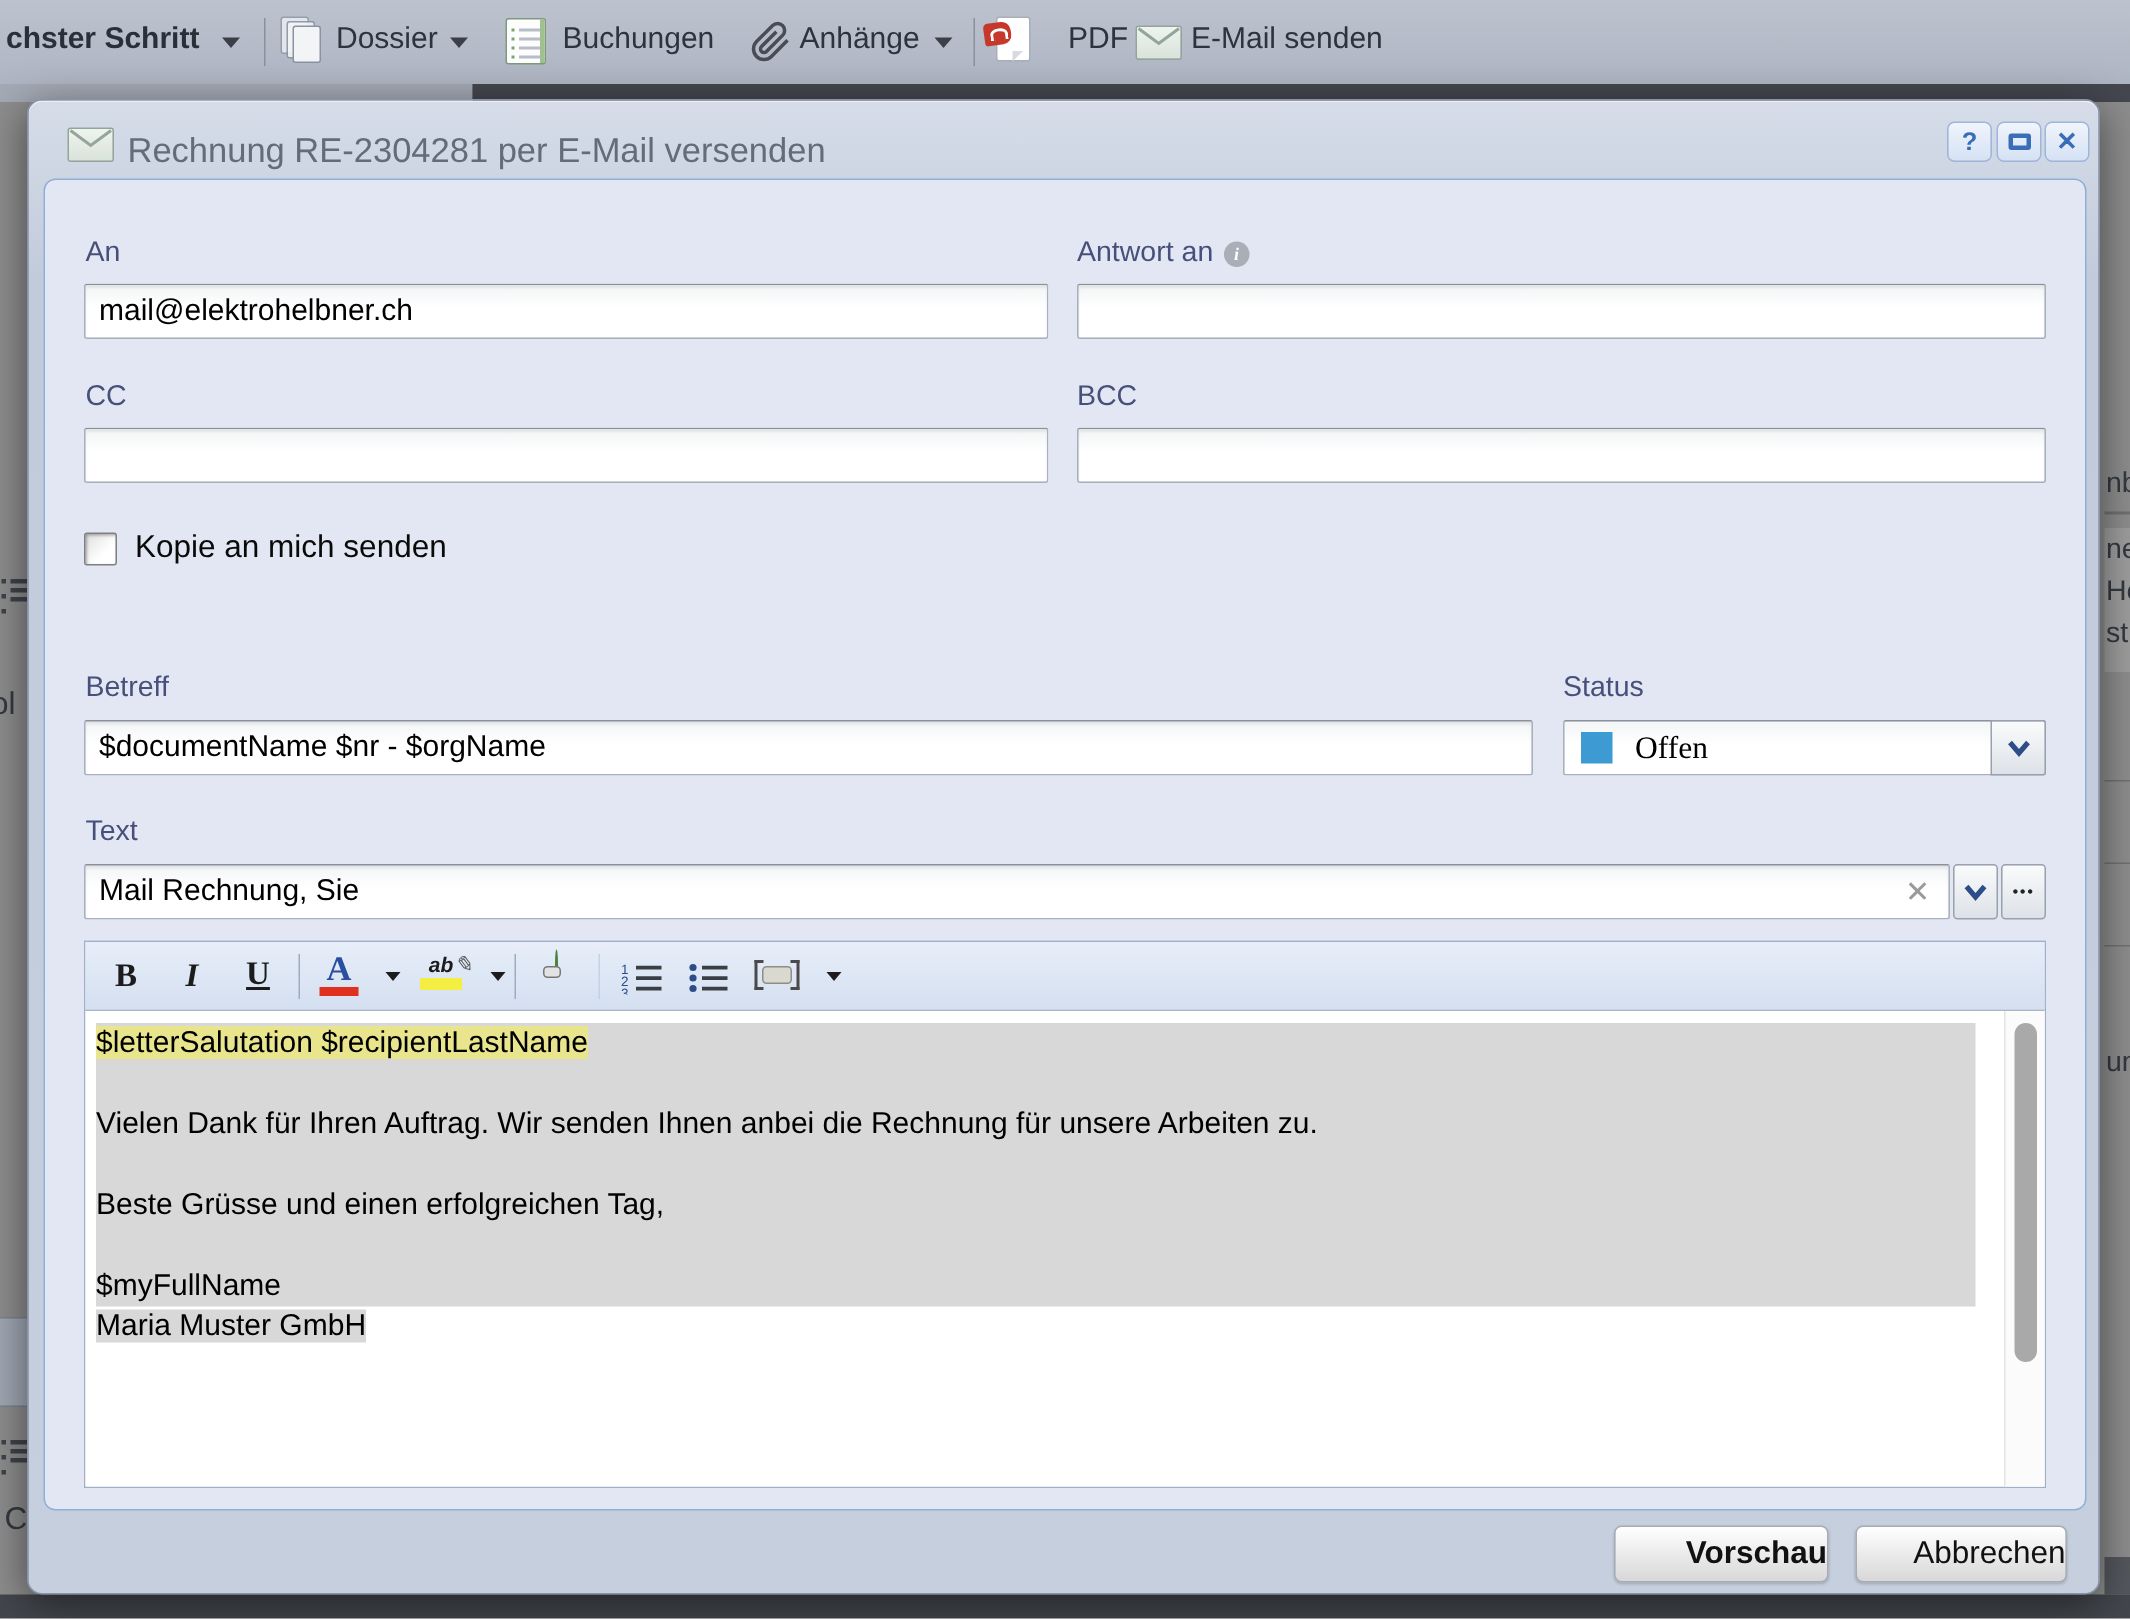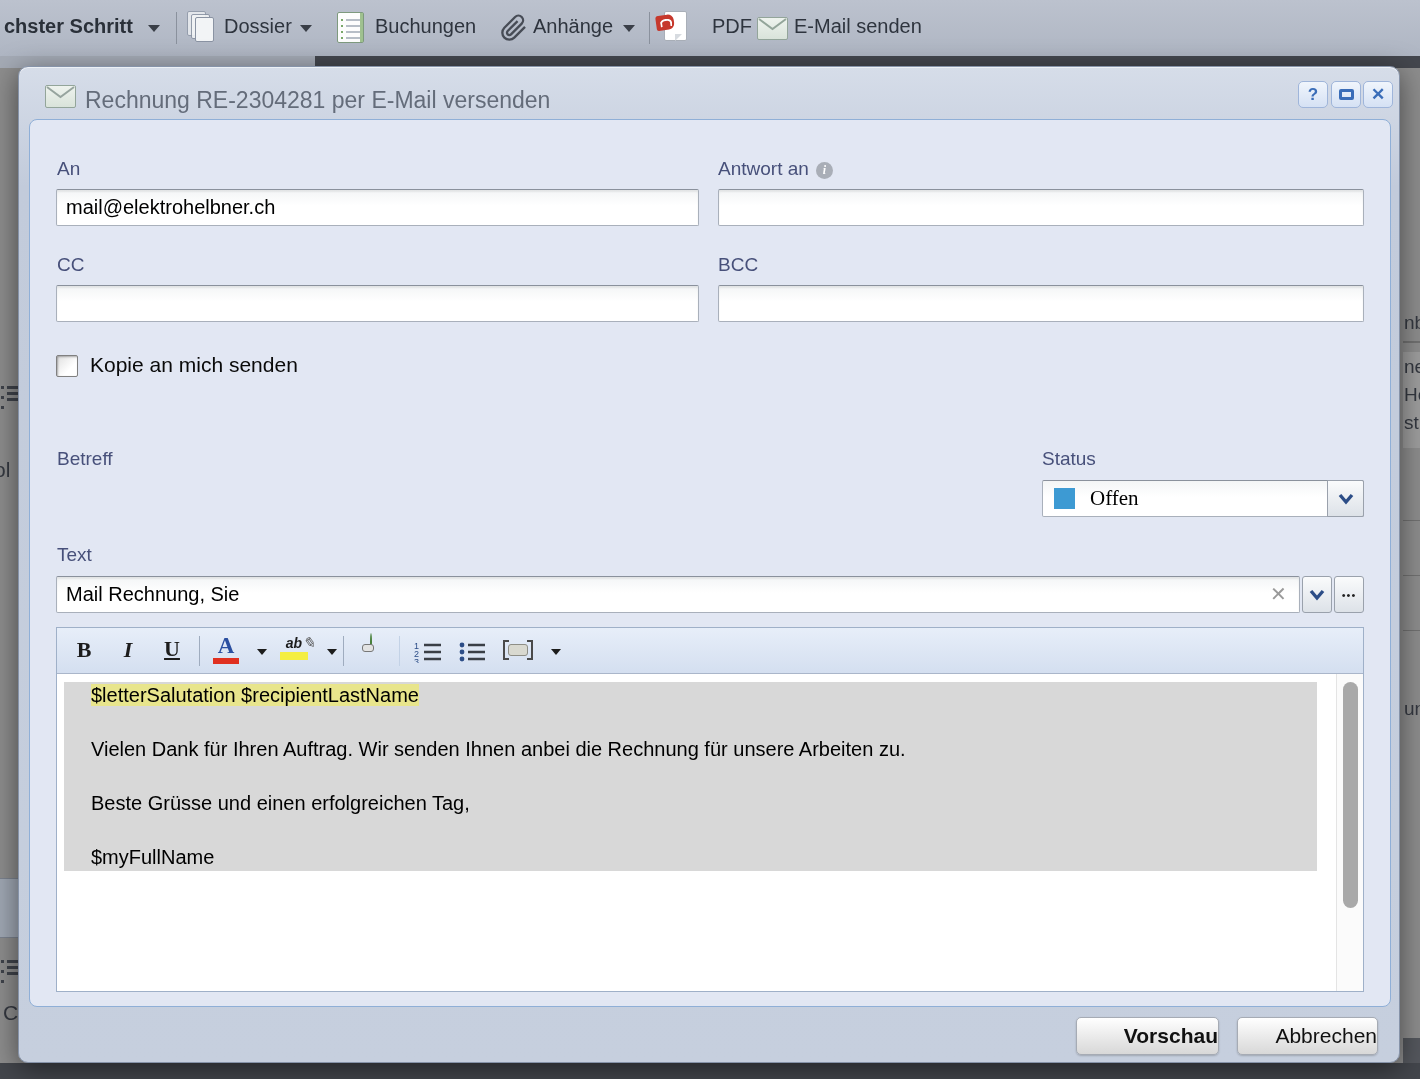--- a/index.html
+++ b/index.html
@@ -87,21 +87,21 @@
     background:radial-gradient(circle at 35% 30%, #dff2c2, #7cc45e 55%, #4e9a3c); position:relative; }
   .globe .chain { position:absolute; right:-3px; bottom:-1px; width:12px; height:8px; background:#e3e3e3; border:1px solid #777; border-radius:3px; }
   .phwrap { position:relative; display:inline-block; width:30px; height:20px; margin-top:6px; }
   .phwrap .br { position:absolute; top:0; bottom:0; width:6px; border:2px solid #4a4a4a; }
   .phwrap .br.l { left:0; border-right:none; }
   .phwrap .br.r { right:0; border-left:none; }
   .phwrap .inner { position:absolute; left:5px; right:5px; top:4px; bottom:4px; background:#d9d9d0; border:1px solid #8e8e86; border-radius:3px; }
 
   .ed-content { position:absolute; left:0; top:46px; right:0; bottom:0; background:#fff; font-size:20px; color:#000; cursor:text; }
   .edtext { position:absolute; left:7px; top:8px; right:0; }
-  .edline { line-height:27px; white-space:nowrap;padding-left:27px; }
+  .edline { line-height:27px; white-space:nowrap; }
   .edline.blank { height:27px; }
   .selblock { background:#d8d8d8; margin-right:46px; }
   .hl-yellow { background:#e8e58c; }
   .sel-inline { background:#d8d8d8; }
   .scrolltrack { position:absolute; right:0; top:0; bottom:0; width:27px; background:#fbfbfb; border-left:1px solid #e4e4e4; }
   .scrollthumb { position:absolute; left:6px; top:8px; width:15px; height:226px; border-radius:8px; background:#a9a9a9; cursor:grab; }
 
   
   .footbtn { position:absolute; height:38px; border:1px solid #a6abb4; border-radius:5px;
     background:linear-gradient(#ffffff,#e9e9e9 55%,#d8d8d8); font-size:21px; color:#111; text-align:right; line-height:36px;
@@ -232,20 +232,21 @@
       <span class="flabel" style="left:27px; top:134px;">CC</span>
       <input class="field" style="left: 26px; top: 165px; width: 643px;">
 
       <span class="flabel" style="left:688px; top:134px;">BCC</span>
       <input class="field" style="left: 688px; top: 165px; width: 646px;">
 
       <span class="checkbox" style="left:26px; top:235px;"></span>
       <span class="cblabel" style="left:60px; top:233px;">Kopie an mich senden</span>
 
       <span class="flabel" style="left:27px; top:328px;">Betreff</span>
+      <input class="field" style="left: 26px; top: 360px; width: 966px;" value="$documentName $nr - $orgName">
 
       <span class="flabel" style="left:1012px; top:328px;">Status</span>
       <div class="statusbox" style="left:1012px; top:360px; width:322px;">
         <span class="swatch" style="background-color: rgb(61, 154, 211);"></span>
         <span class="statustext">Offen</span>
         <span class="ddbtn">
           <svg width="18" height="12">
               <path d="M3 2 L9 9 L15 2" fill="none" stroke="#2c4d87" stroke-width="3.4"></path>
             </svg>
         </span>
@@ -313,20 +314,21 @@
           <div class="edtext">
             <div class="selblock">
               <div class="edline"><span class="hl-yellow">$letterSalutation $recipientLastName</span></div>
               <div class="edline blank"></div>
               <div class="edline">Vielen Dank für Ihren Auftrag. Wir senden Ihnen anbei die Rechnung für unsere Arbeiten zu.</div>
               <div class="edline blank"></div>
               <div class="edline">Beste Grüsse und einen erfolgreichen Tag,</div>
               <div class="edline blank"></div>
               <div class="edline">$myFullName</div>
             </div>
+            <div class="edline"><span class="sel-inline">Maria Muster GmbH</span></div>
           </div>
           <div class="scrolltrack">
             <div class="scrollthumb"></div>
           </div>
         </div>
       </div>
     </div>
 
     <div class="footbtn primary" style="left:1057px; top:950px; width:143px;">Vorschau</div>
     <div class="footbtn" style="left:1218px; top:950px; width:141px;">Abbrechen</div>

